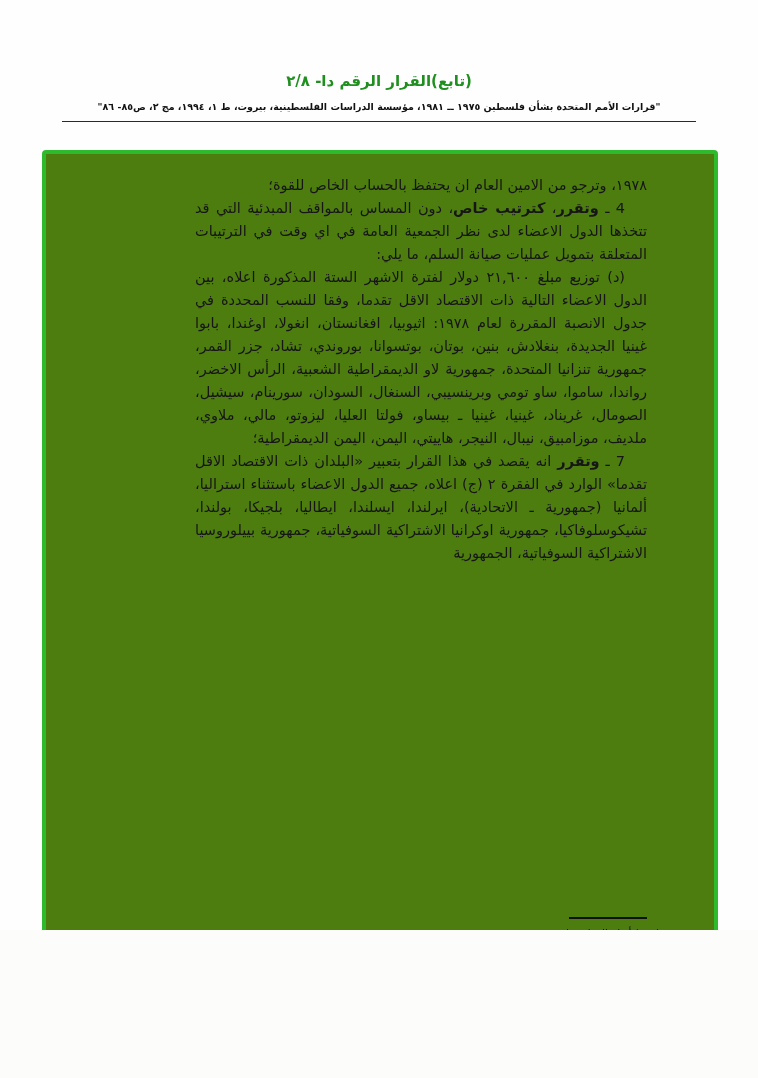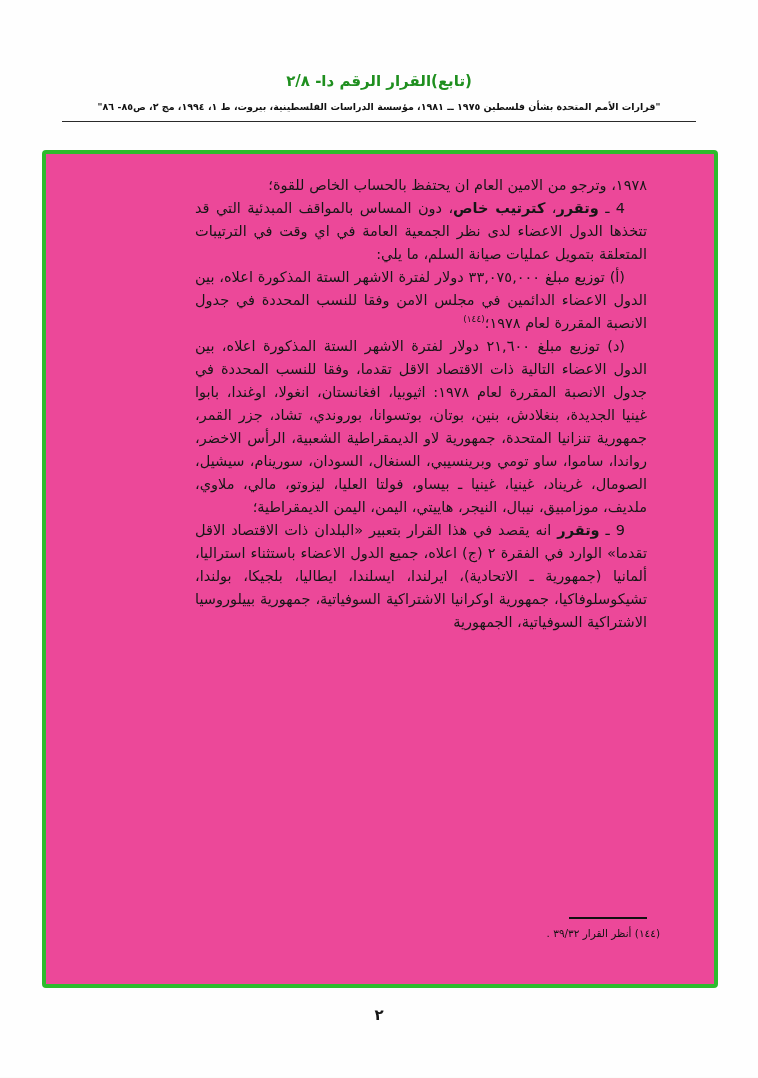--- a/index.html
+++ b/index.html
@@ -8,21 +8,21 @@
   }
   * { box-sizing: border-box; }
   html, body {
     margin: 0;
     padding: 0;
     background: #fcfcfa;
   }
   .page {
     position: relative;
     width: 758px;
-    height: 1077px;
+    height: 930px;
     background: #fefefe;
     font-family: "DejaVu Sans", sans-serif;
     color: #161616;
     overflow: hidden;
   }
   .doc-title {
     position: absolute;
     top: 72px;
     left: 0;
     width: 100%;
@@ -54,21 +54,21 @@
     margin: 0;
   }
   .frame {
     position: absolute;
     left: 42px;
     top: 150px;
     width: 676px;
     height: 838px;
     border: 4px solid var(--frame-green);
     border-radius: 4px;
-    background: #ec4899;
+    background: #4d7c0f;
   }
   .text-col {
     position: absolute;
     top: 20px;
     right: 67px;
     width: 452px;
     direction: rtl;
     text-align: justify;
     font-size: 14.5px;
     line-height: 23px;
@@ -122,23 +122,22 @@
 
   <div class="source-line">"قرارات الأمم المتحدة بشأن فلسطين ١٩٧٥ ــ ١٩٨١، مؤسسة الدراسات الفلسطينية، بيروت، ط ١، ١٩٩٤، مج ٢، ص٨٥- ٨٦"</div>
 
   <hr class="header-rule">
 
   <div class="frame">
 
     <div class="text-col">
         <p><span>١٩٧٨، وترجو من الامين العام ان يحتفظ بالحساب الخاص للقوة؛</span></p>
         <p><span>4 ـ </span><span class="bold">وتقرر</span><span>، </span><span class="bold">كترتيب خاص</span><span>، دون المساس بالمواقف المبدئية التي قد تتخذها الدول الاعضاء لدى نظر الجمعية العامة في اي وقت في الترتيبات المتعلقة بتمويل عمليات صيانة السلم، ما يلي:</span></p>
-        <p><span>(أ) توزيع مبلغ ٣٣,٠٧٥,٠٠٠ دولار لفترة الاشهر الستة المذكورة اعلاه، بين الدول الاعضاء الدائمين في مجلس الامن وفقا للنسب المحددة في جدول الانصبة المقررة لعام ١٩٧٨؛</span><sup>(١٤٤)</sup></p>
         <p><span>(د) توزيع مبلغ ٢١,٦٠٠ دولار لفترة الاشهر الستة المذكورة اعلاه، بين الدول الاعضاء التالية ذات الاقتصاد الاقل تقدما، وفقا للنسب المحددة في جدول الانصبة المقررة لعام ١٩٧٨: اثيوبيا، افغانستان، انغولا، اوغندا، بابوا غينيا الجديدة، بنغلادش، بنين، بوتان، بوتسوانا، بوروندي، تشاد، جزر القمر، جمهورية تنزانيا المتحدة، جمهورية لاو الديمقراطية الشعبية، الرأس الاخضر، رواندا، ساموا، ساو تومي وبرينسيبي، السنغال، السودان، سورينام، سيشيل، الصومال، غريناد، غينيا، غينيا ـ بيساو، فولتا العليا، ليزوتو، مالي، ملاوي، ملديف، موزامبيق، نيبال، النيجر، هاييتي، اليمن، اليمن الديمقراطية؛</span></p>
-        <p><span>9 ـ </span><span class="bold">وتقرر</span><span> انه يقصد في هذا القرار بتعبير «البلدان ذات الاقتصاد الاقل تقدما» الوارد في الفقرة ٢ (ج) اعلاه، جميع الدول الاعضاء باستثناء استراليا، ألمانيا (جمهورية ـ الاتحادية)، ايرلندا، ايسلندا، ايطاليا، بلجيكا، بولندا، تشيكوسلوفاكيا، جمهورية اوكرانيا الاشتراكية السوفياتية، جمهورية بييلوروسيا الاشتراكية السوفياتية، الجمهورية</span></p>
+        <p><span>7 ـ </span><span class="bold">وتقرر</span><span> انه يقصد في هذا القرار بتعبير «البلدان ذات الاقتصاد الاقل تقدما» الوارد في الفقرة ٢ (ج) اعلاه، جميع الدول الاعضاء باستثناء استراليا، ألمانيا (جمهورية ـ الاتحادية)، ايرلندا، ايسلندا، ايطاليا، بلجيكا، بولندا، تشيكوسلوفاكيا، جمهورية اوكرانيا الاشتراكية السوفياتية، جمهورية بييلوروسيا الاشتراكية السوفياتية، الجمهورية</span></p>
       </div>
 
     <div class="footnote-rule"></div>
 
     <div class="footnote">(١٤٤) أنظر القرار ٣٩/٣٢ .</div>
 
   </div>
 
   <div class="page-number">٢</div>
 

